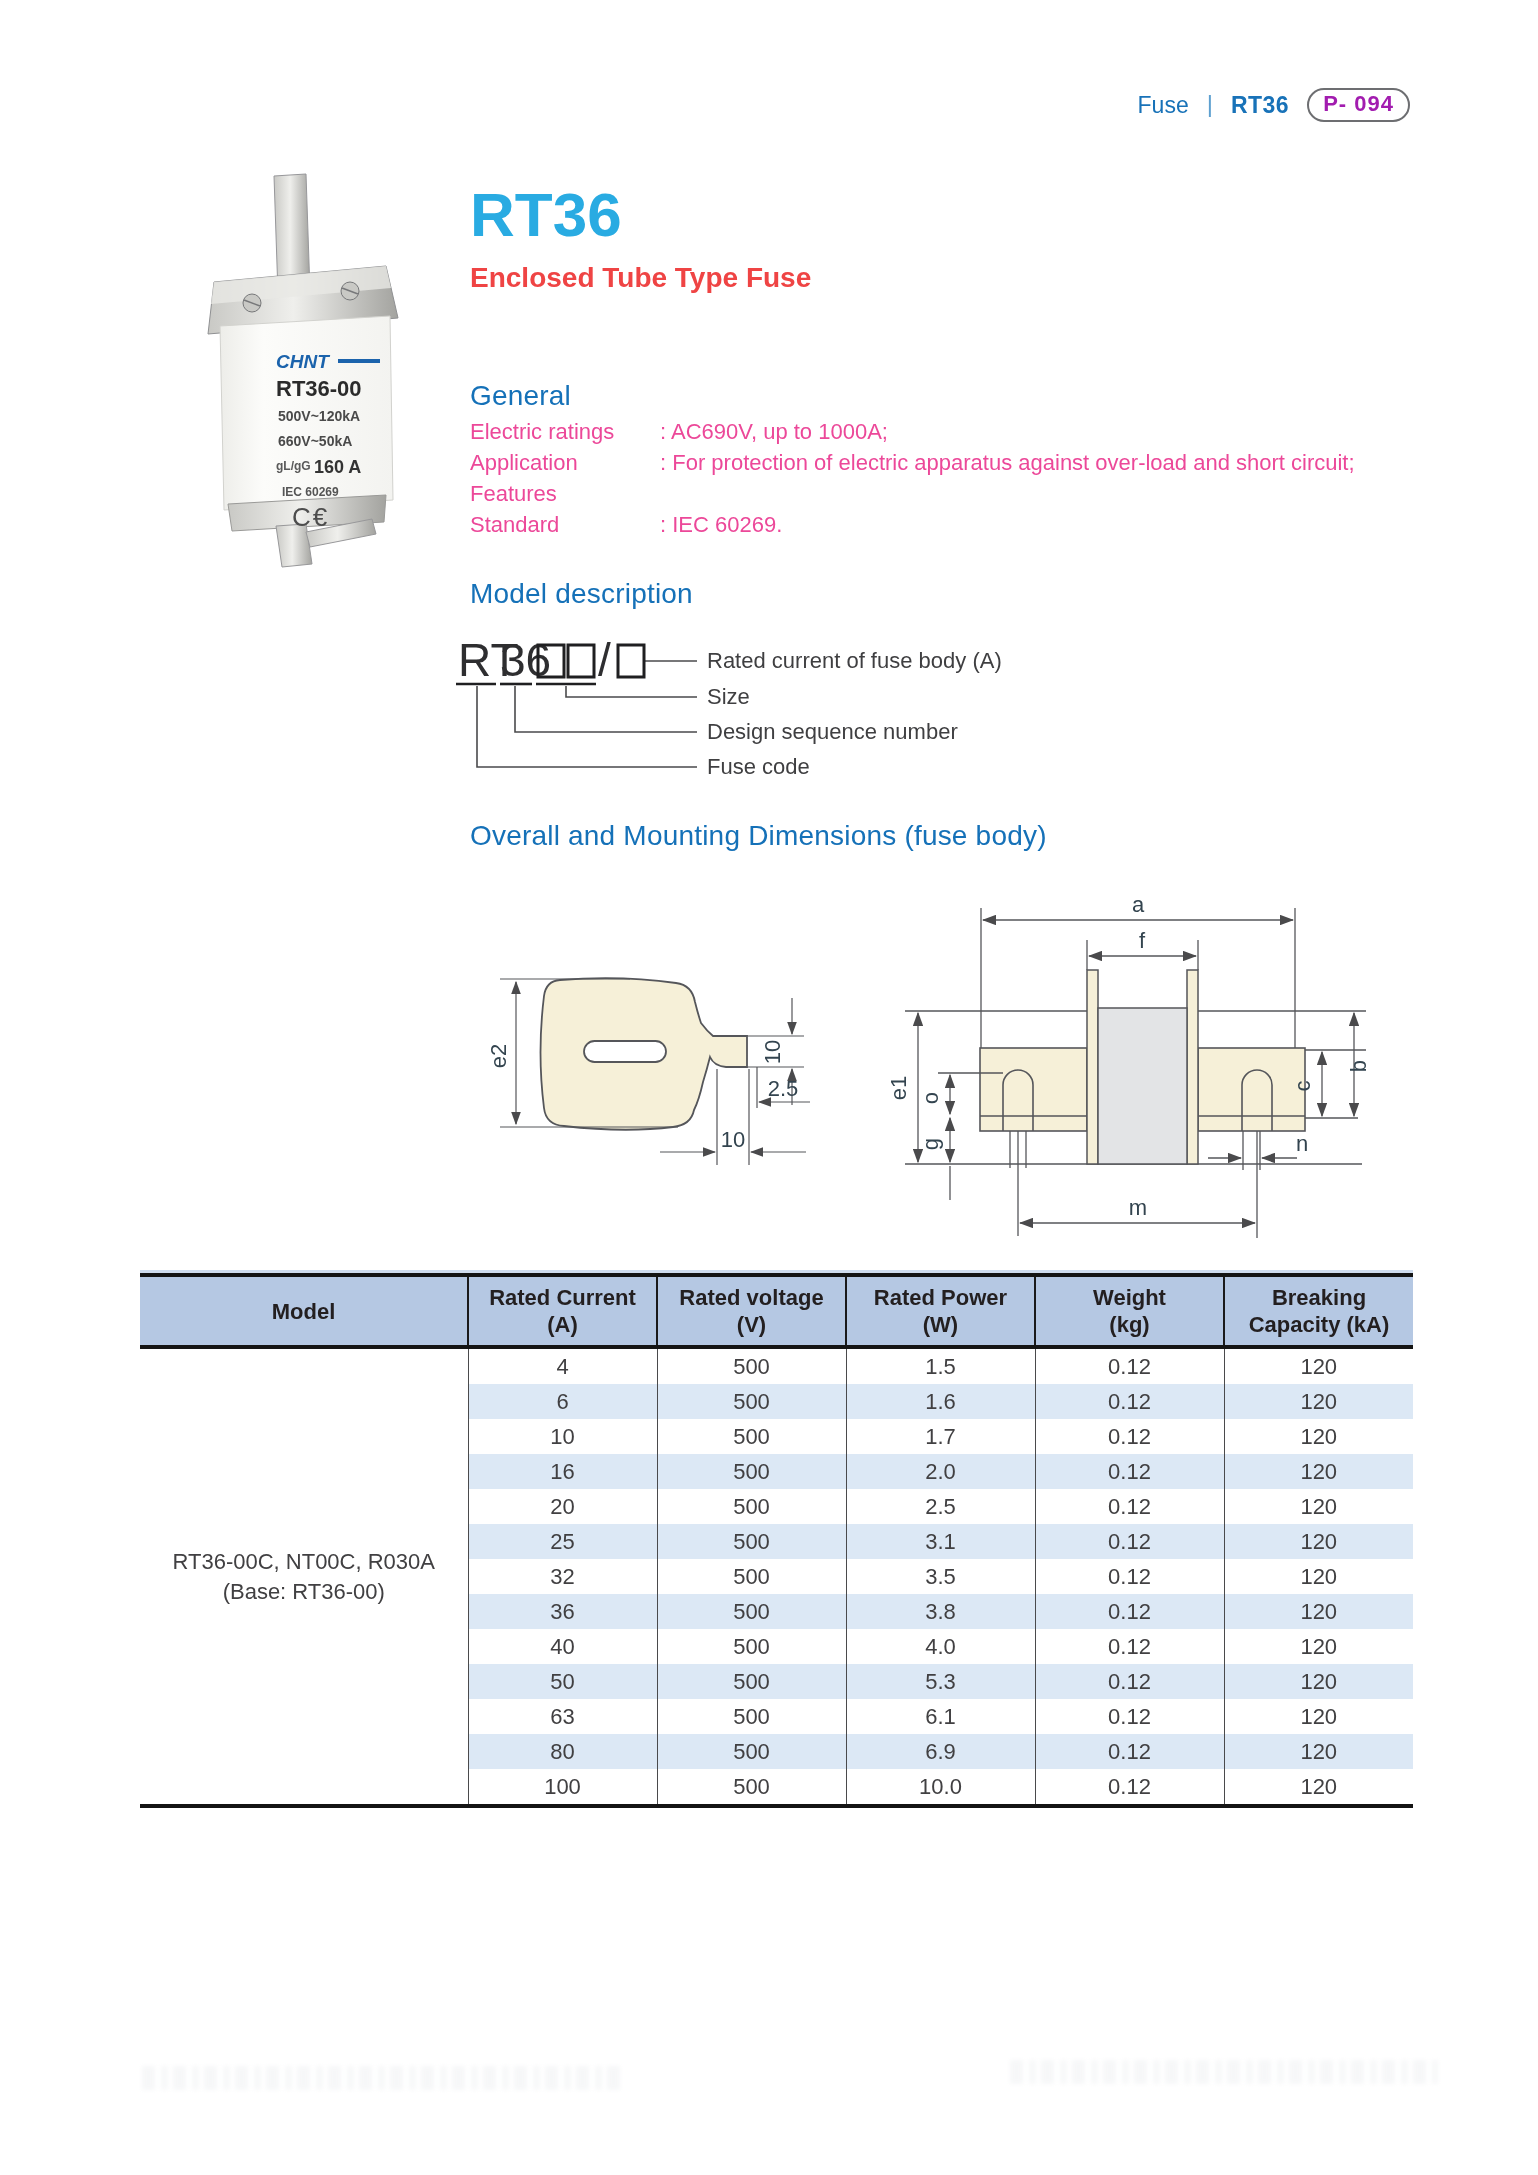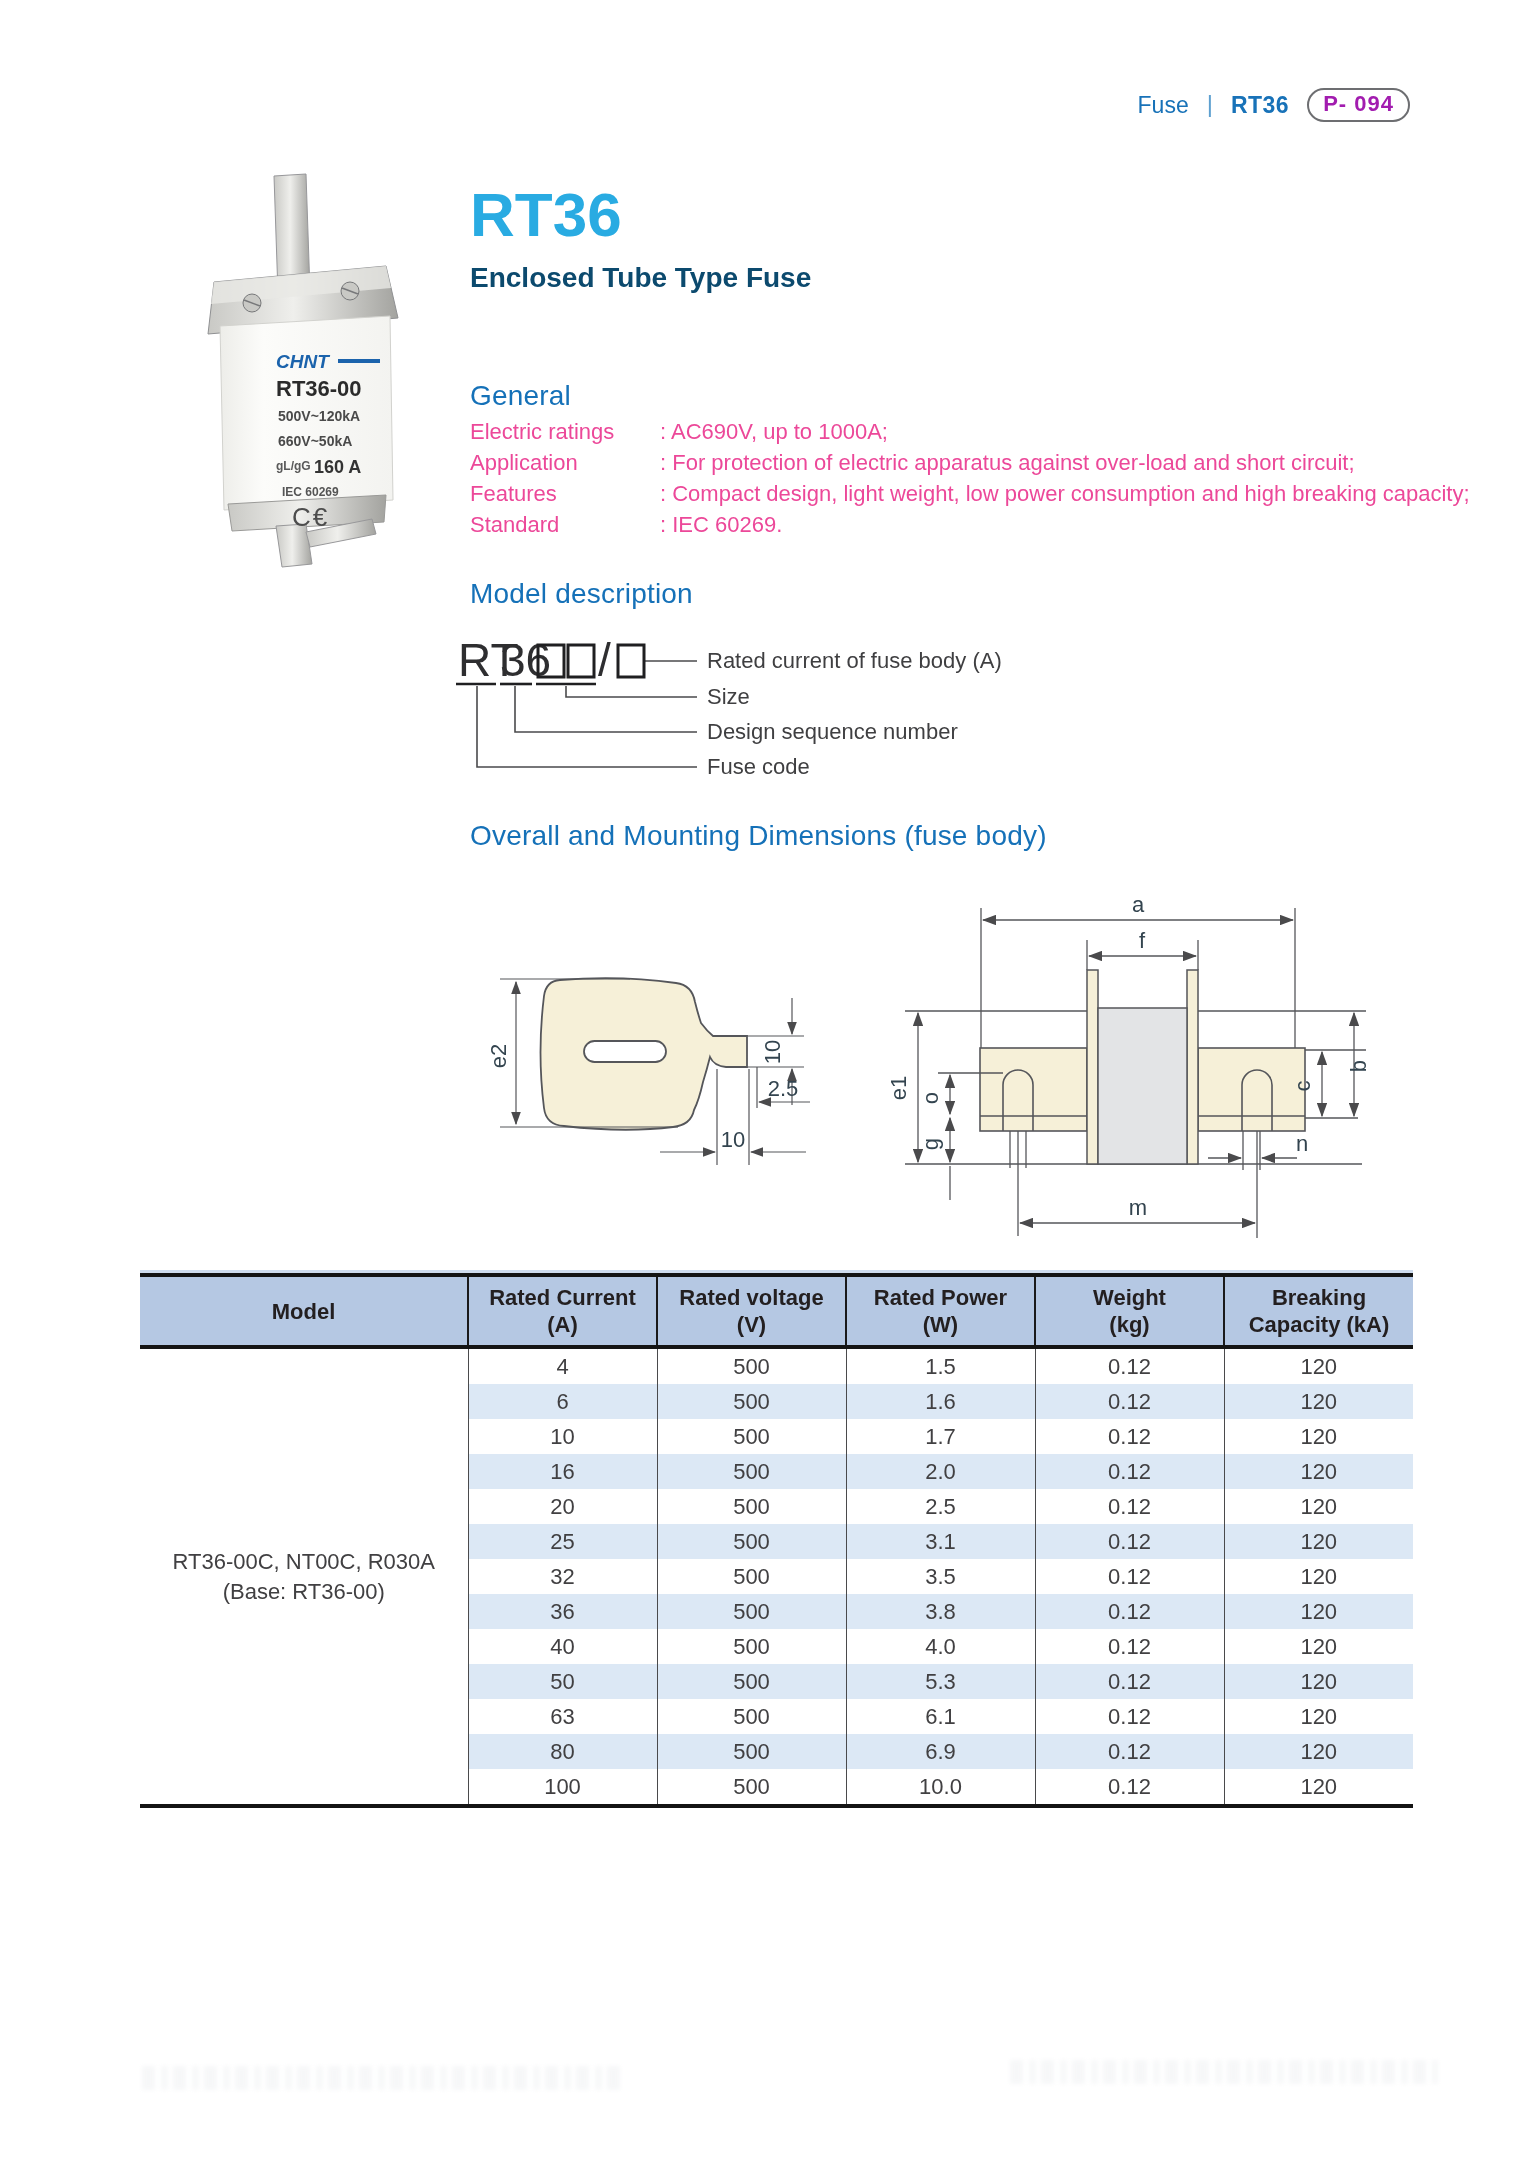--- a/index.html
+++ b/index.html
@@ -8,21 +8,21 @@
 
   
   .doc-header{position:absolute;top:88px;right:128px;display:flex;align-items:center;gap:18px;font-size:23px;color:#1872b8;}
   .doc-header .cat{font-weight:400;}
   .doc-header .sep{color:#5ea0d0;font-size:24px;font-weight:300;transform:translateY(-1px);}
   .doc-header .model{font-weight:700;letter-spacing:.5px;}
   .page-pill{border:2px solid #6d6e71;border-radius:999px;padding:1px 14px 3px 14px;font-size:22px;font-weight:600;color:#a21caf;letter-spacing:1px;}
 
   
   .hero-title{position:absolute;left:470px;top:184px;font-size:62px;font-weight:800;color:#29abe2;letter-spacing:0px;line-height:1;}
-  .hero-sub{position:absolute;left:470px;top:262px;font-size:28px;font-weight:700;color:#0c4a6e;}
+  .hero-sub{position:absolute;left:470px;top:262px;font-size:28px;font-weight:700;color:#ef4444;}
 
   
   .sec-head{position:absolute;font-size:28px;font-weight:400;color:#1571b8;letter-spacing:.2px;}
 
   
   .general-rows{position:absolute;left:470px;top:416px;font-size:22px;color:#ec4899;}
   .g-row{display:flex;line-height:31px;}
   .g-row .lab{width:190px;flex:0 0 190px;}
   .g-row .val{flex:1;}
 
@@ -104,21 +104,20 @@
     <div class="g-row">
       <span class="lab">Electric ratings</span>
       <span class="val">: AC690V, up to 1000A;</span>
     </div>
     <div class="g-row">
       <span class="lab">Application</span>
       <span class="val">: For protection of electric apparatus against over-load and short circuit;</span>
     </div>
     <div class="g-row">
       <span class="lab">Features</span>
-      <span class="val">: Compact design, light weight, low power consumption and high breaking capacity;</span>
     </div>
     <div class="g-row">
       <span class="lab">Standard</span>
       <span class="val">: IEC 60269.</span>
     </div>
   </div>
 
   <div class="sec-head" style="left:470px;top:578px;">Model description</div>
   <svg class="abs" style="left:440px;top:560px;" width="700" height="230" viewBox="0 0 700 230">
     <g stroke="#4a4a4c" stroke-width="1.6" fill="none">

